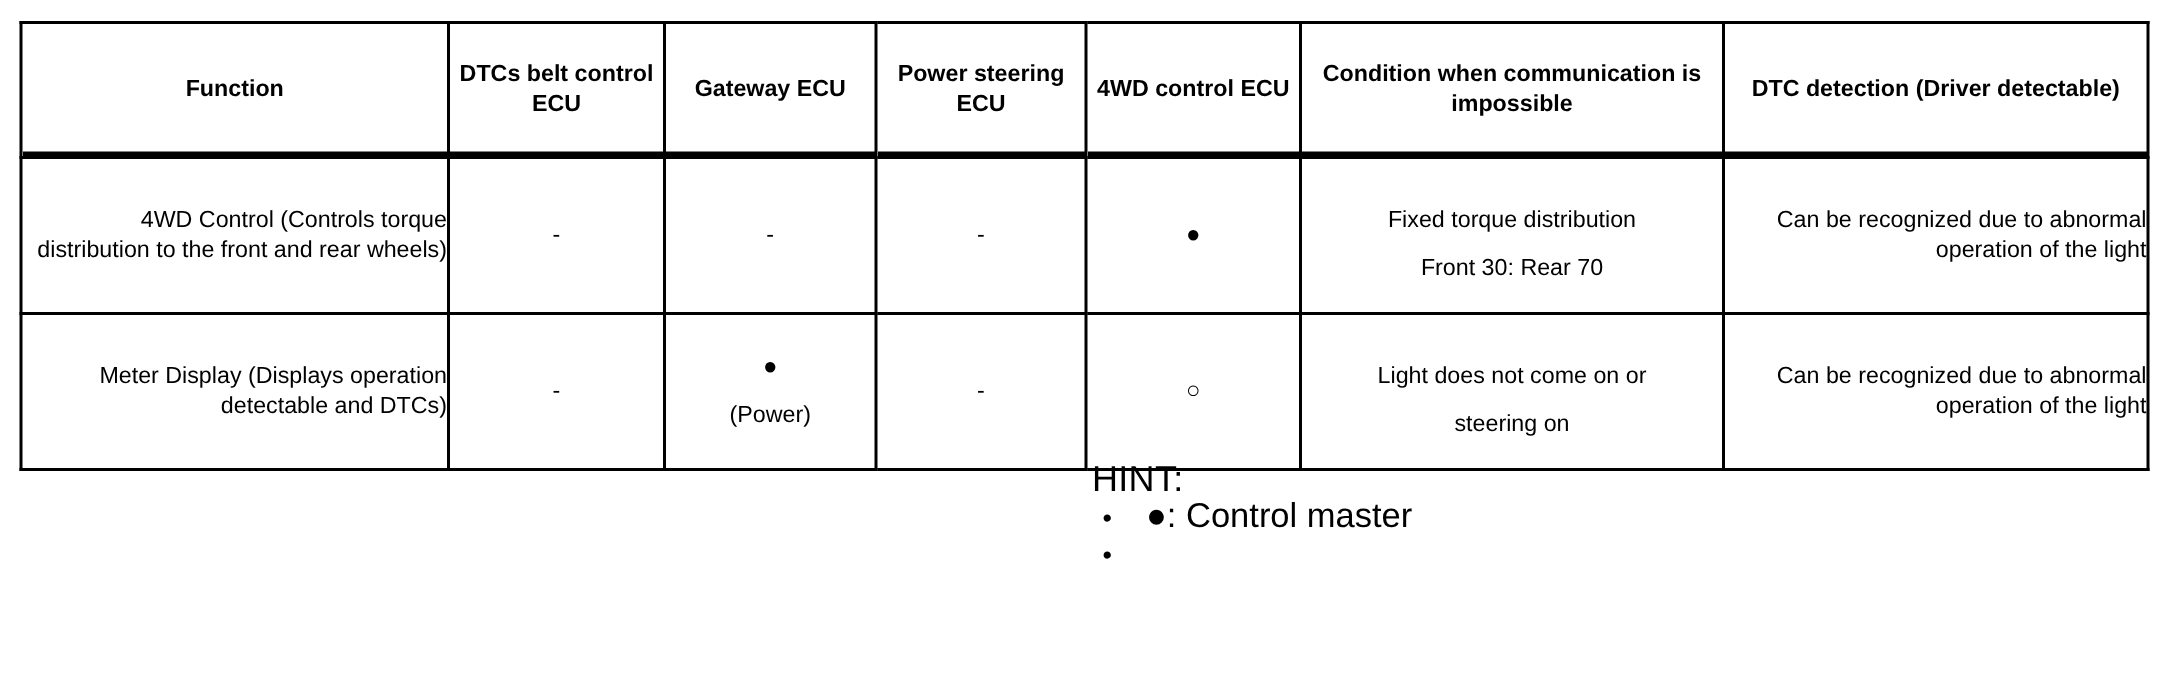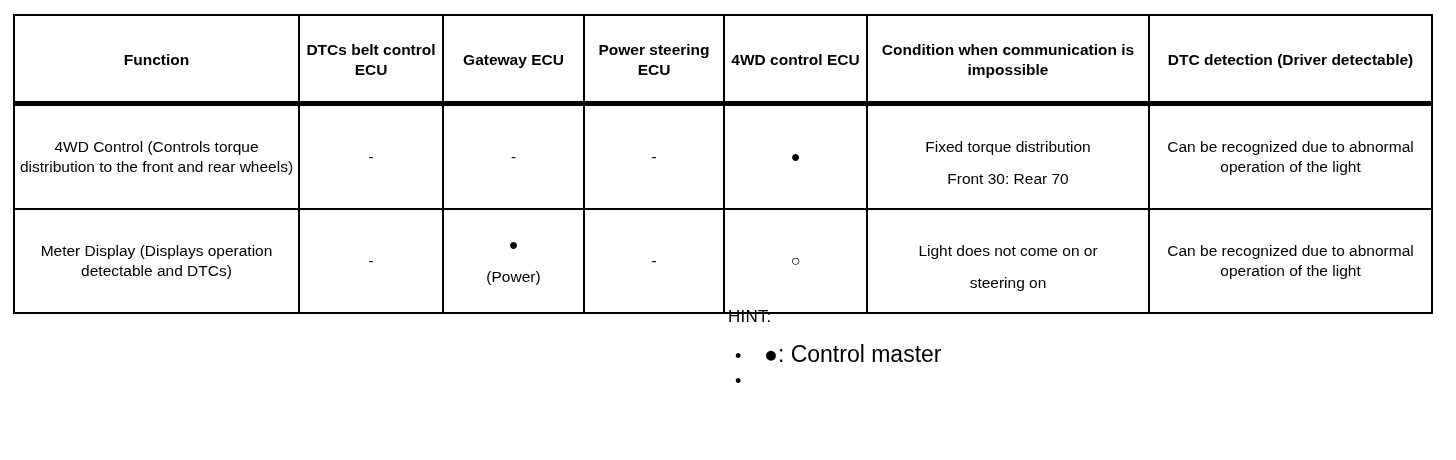--- a/index.html
+++ b/index.html
@@ -52,21 +52,21 @@
   
   thead tr th {
     box-shadow: inset 0 -5px 0 -2px #000;
   }
 
   
   tbody td {
     height: 88px;
     padding: 7px 9px;
     vertical-align: top;
-    text-align: center;
+    text-align: right;
   }
   tbody td.center {
     text-align: center;
     vertical-align: middle;
     padding: 7px 4px;
   }
   tbody td.center-top {
     text-align: center;
     vertical-align: middle;
     padding: 7px 8px;
@@ -100,22 +100,22 @@
 
   
   .hint {
     position: absolute;
     left: 728px;
     top: 308px;
     font-size: 23px;
     line-height: 1.0;
   }
   .hint-title {
-    font-size: 17px;
-    margin: 0 0 18px 0;
+    font-size: 24px;
+    margin: 0 0 0 0;
     letter-spacing: 0.2px;
   }
   .hint-list {
     list-style: none;
     margin: 0;
     padding: 0;
   }
   .hint-item {
     display: flex;
     align-items: baseline;

